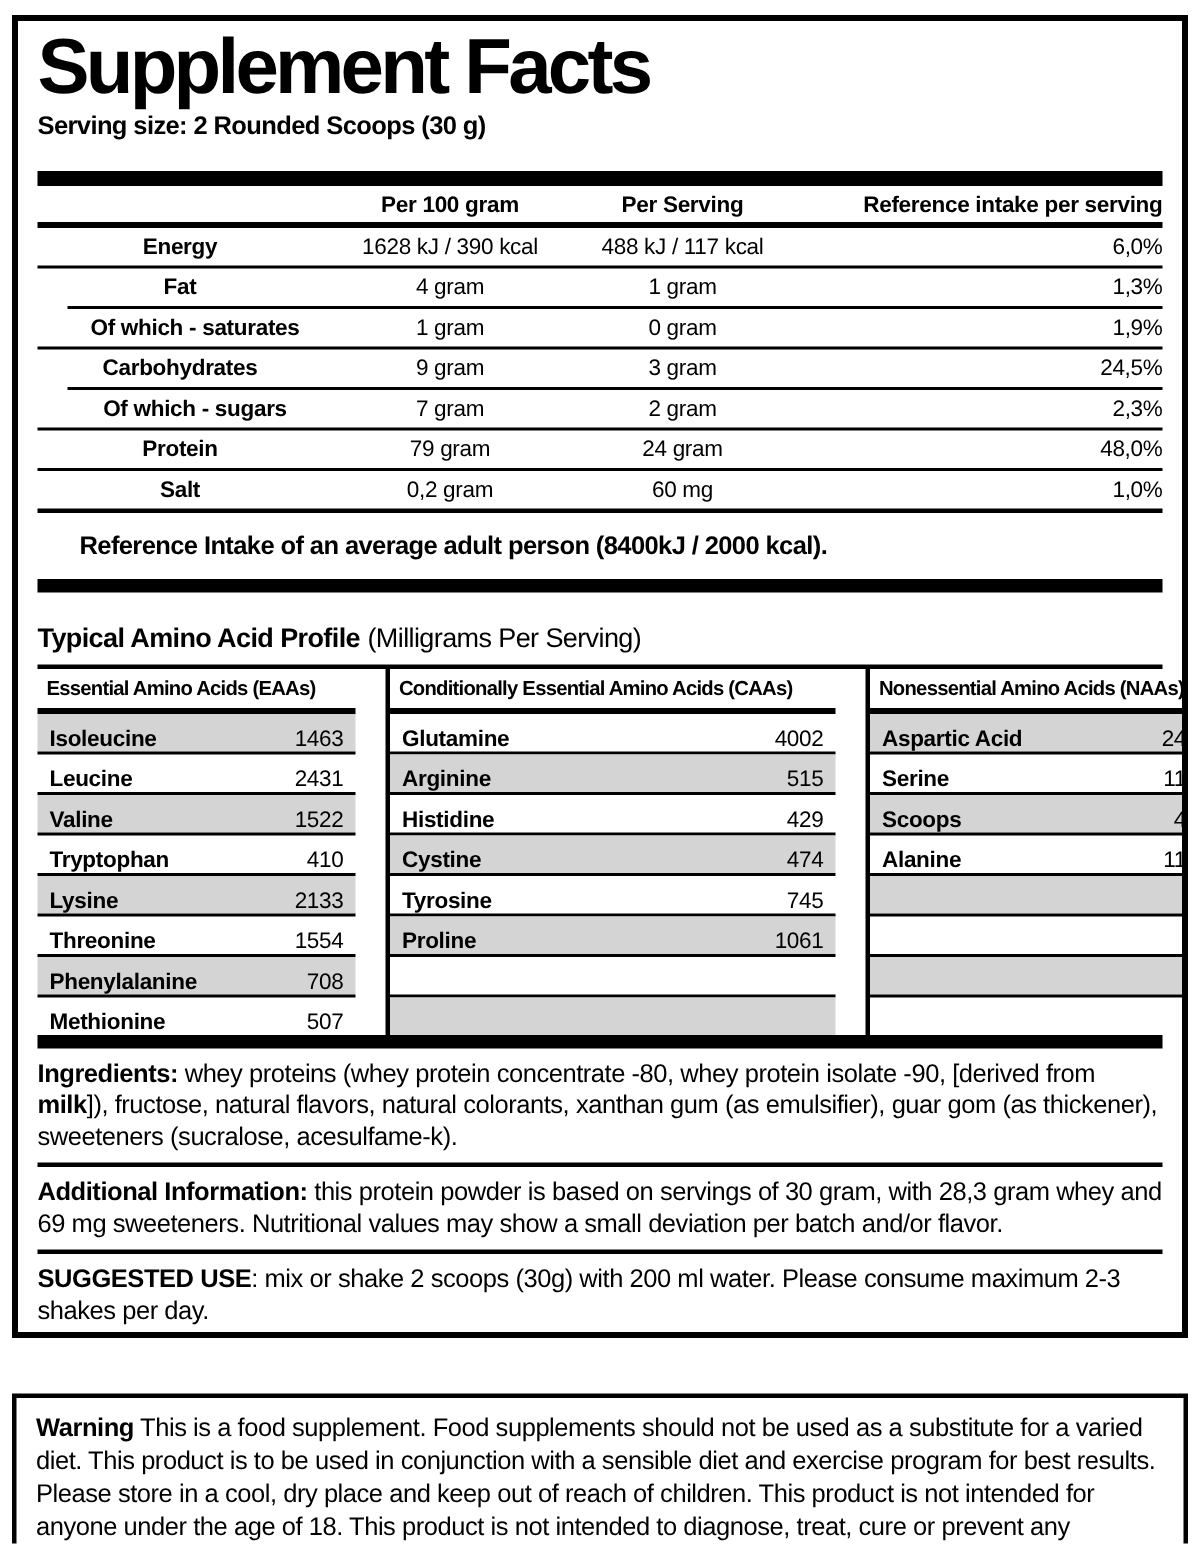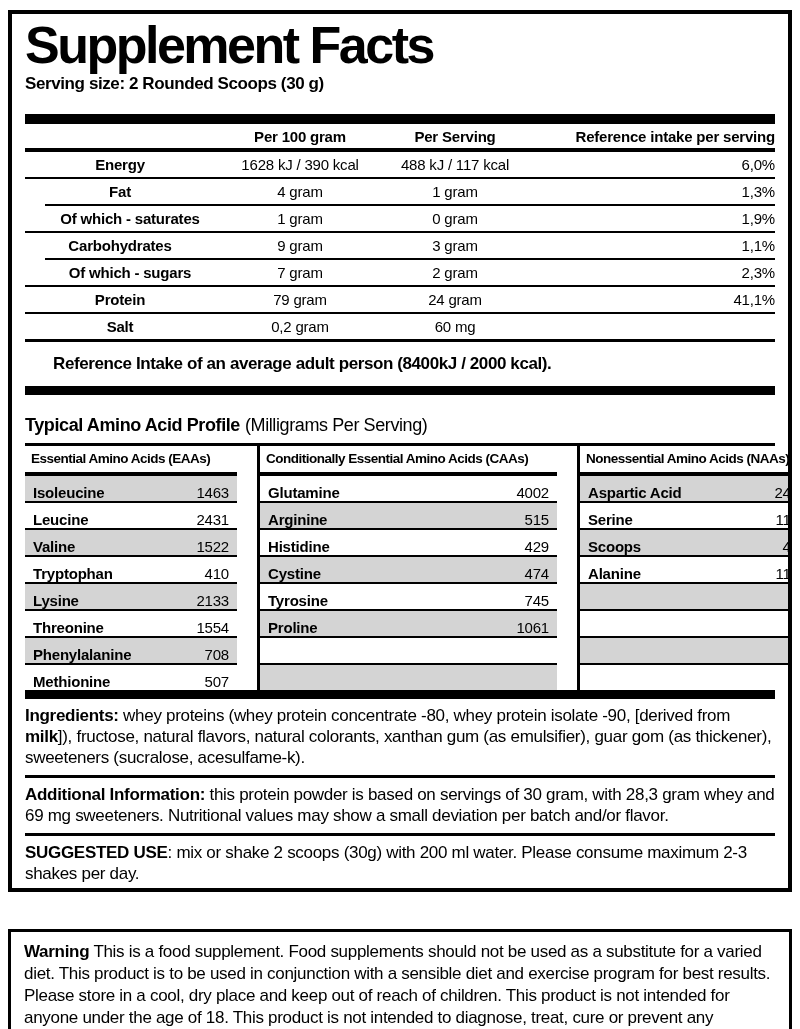--- a/index.html
+++ b/index.html
@@ -101,41 +101,42 @@
           <div class="l">Of which - saturates</div>
           <div class="c">1 gram</div>
           <div class="c">0 gram</div>
           <div class="r">1,9%</div>
         </div>
         <div class="sep"></div>
         <div class="nt-row">
           <div class="l">Carbohydrates</div>
           <div class="c">9 gram</div>
           <div class="c">3 gram</div>
-          <div class="r">1,1%</div>
+          <div class="r">24,5%</div>
         </div>
         <div class="sep indent"></div>
         <div class="nt-row sub">
           <div class="l">Of which - sugars</div>
           <div class="c">7 gram</div>
           <div class="c">2 gram</div>
           <div class="r">2,3%</div>
         </div>
         <div class="sep"></div>
         <div class="nt-row">
           <div class="l">Protein</div>
           <div class="c">79 gram</div>
           <div class="c">24 gram</div>
-          <div class="r">41,1%</div>
+          <div class="r">48,0%</div>
         </div>
         <div class="sep"></div>
         <div class="nt-row">
           <div class="l">Salt</div>
           <div class="c">0,2 gram</div>
           <div class="c">60 mg</div>
+          <div class="r">1,0%</div>
         </div>
       </div>
     <div class="hline3"></div>
   </div>
 
   <div class="note">Reference Intake of an average adult person (8400kJ / 2000 kcal).</div>
 
   <div class="bar2"></div>
 
   <div class="amino-heading">

